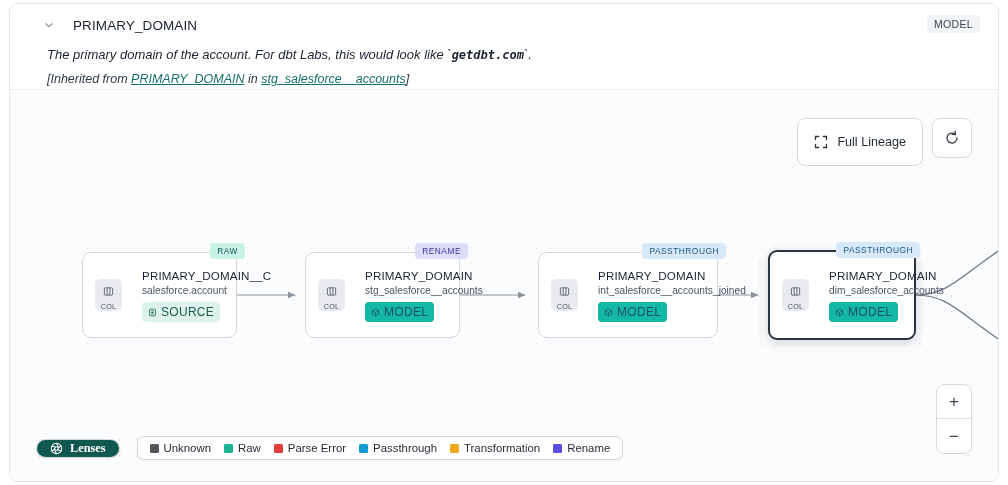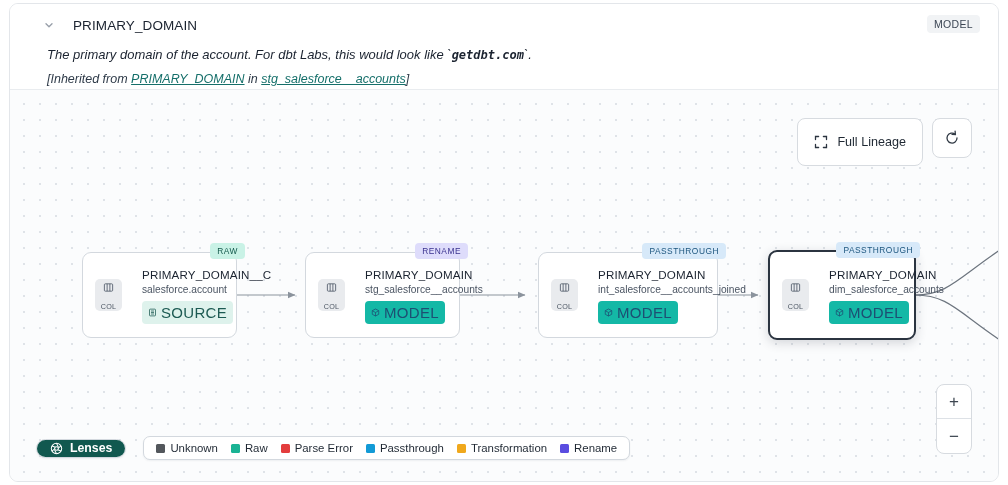--- a/index.html
+++ b/index.html
@@ -115,21 +115,21 @@
     border: 2px solid #2b3440;
     box-shadow: 0 3px 11px rgba(40,50,65,.19);
   }
   .col-chip {
     width: 27px; height: 32px;
     background: #e9ebee;
     border-radius: 5px;
     display: flex;
     flex-direction: column;
     align-items: center;
-    justify-content: space-between;
+    justify-content: flex-end;
     gap: 1px;
     flex: none;
   }
   .col-chip .ic { color: #5a6472; display:block; }
   .col-chip .lbl { font-size: 7.2px; color: #4c5663; letter-spacing: .3px; }
   .node-body { margin-left: 20px; padding-top: 1px; }
   .node-col {
     font-size: 11.6px;
     color: #1b2330;
     letter-spacing: .15px;
@@ -139,21 +139,21 @@
     font-size: 10.2px;
     color: #4a5462;
     margin-top: 3px;
     white-space: nowrap;
   }
   .kind-badge {
     display: inline-flex;
     align-items: center;
     gap: 4px;
     margin-top: 6px;
-    font-size: 15px;
+    font-size: 12px;
     letter-spacing: .3px;
     padding: 3px 6px;
     border-radius: 4px;
     white-space: nowrap;
   }
   .kind-source { background: #def2ec; color: #1c5a52; }
   .kind-model  { background: #14b8a6; color: #1d4f73; }
   .kind-badge svg { display: block; }
 
   .tag-badge {
@@ -228,20 +228,21 @@
     z-index: 6;
   }
   .seg-group {
     display: flex;
     height: 19px;
     border-radius: 10px;
     overflow: hidden;
     border: 1px solid #d3d8de;
     background: #fff;
     box-shadow: 0 1px 2px rgba(25,35,50,.06);
+    font-family: Liberation Serif, serif;
   }
   .seg-lenses {
     background: #11584f;
     color: #ffffff;
     display: flex; align-items: center; gap: 7px;
     padding: 0 13px;
     font-size: 12.3px;
     font-weight: bold;
   }
   .seg-evolution {

